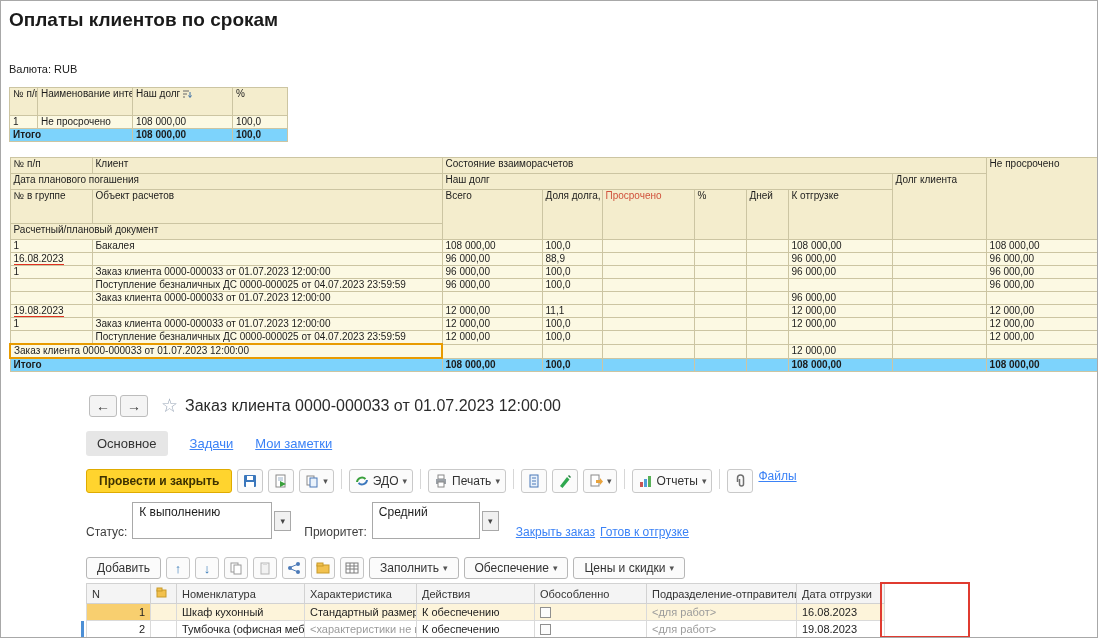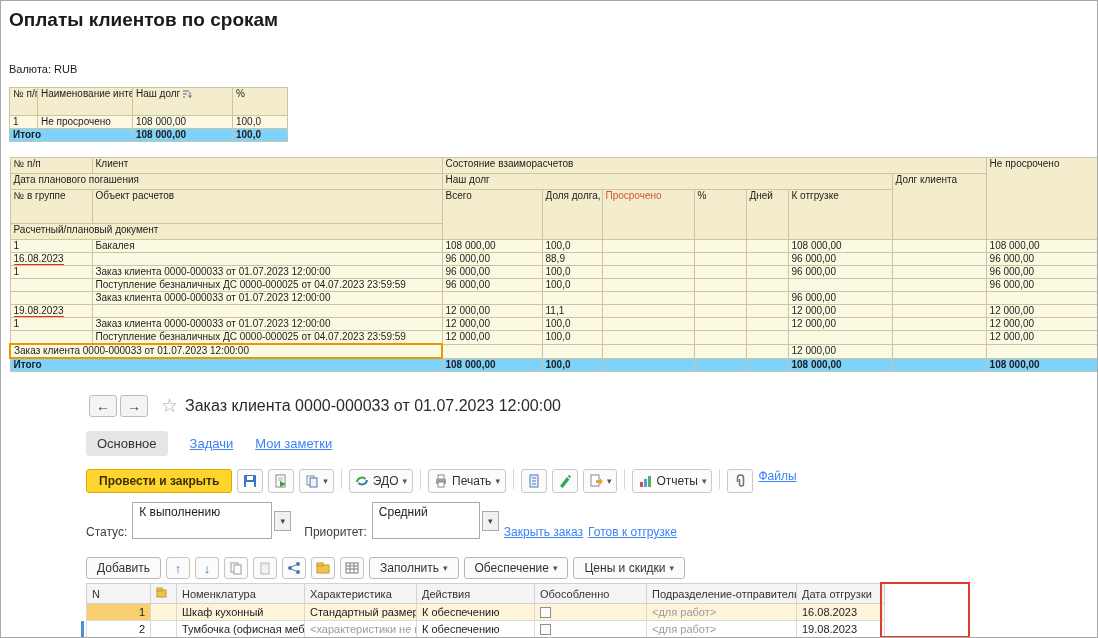--- a/index.html
+++ b/index.html
@@ -388,21 +388,21 @@
     <span class="lbl">Статус:</span>
     <span class="combo">
       <span class="val w140">К выполнению</span>
       <span class="dd">▾</span>
     </span>
     <span class="lbl" style="margin-left:8px">Приоритет:</span>
     <span class="combo">
       <span class="val w108">Средний</span>
       <span class="dd">▾</span>
     </span>
-    <span class="blue-link" style="">Закрыть заказ</span>
+    <span class="blue-link" style="margin-left:12px">Закрыть заказ</span>
     <span class="blue-link">Готов к отгрузке</span>
   </div>
 
 
   <div class="gridbar">
     <div class="gbtn">Добавить</div>
     <div class="gico">
         <span class="arrow">↑</span>
       </div>
     <div class="gico">

